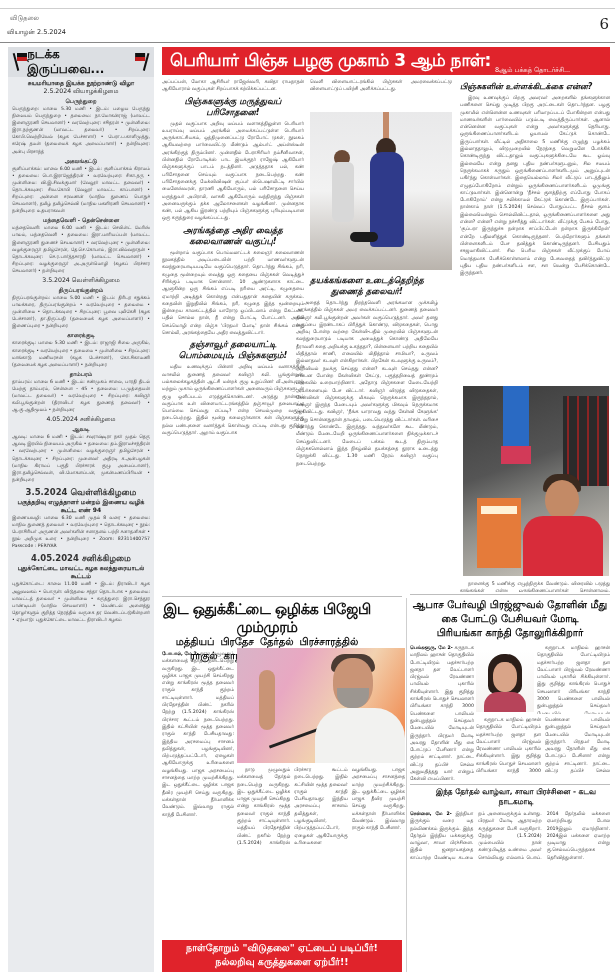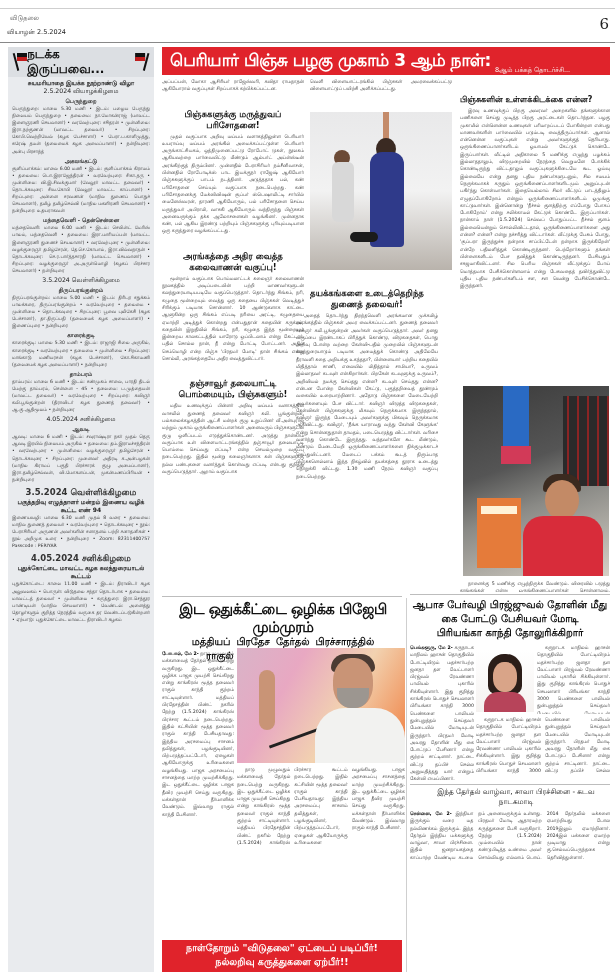--- a/index.html
+++ b/index.html
@@ -26,21 +26,21 @@
   .ev-date-big { text-align: center; font-size: 8.5px; font-weight: bold; line-height: 12px; margin-top: 3px; }
   .ev-p { margin-bottom: 2px; }
 
   
   .banner { position: absolute; left: 162px; top: 47px; width: 448px; height: 28px; background: #e0232b; color: #fff; display: flex; align-items: center; padding-left: 8px; }
   .banner .main { font-size: 17px; font-weight: bold; letter-spacing: -0.5px; }
   .banner .sub { font-size: 6.5px; margin-left: 4px; margin-top: 18px; }
 
   .col { position: absolute; font-size: 4.7px; line-height: 7.3px; text-align: justify; color: #333; overflow: hidden; }
   .col p { text-indent: 8px; margin-bottom: 1px; }
-  .sub-h { text-align: center; font-weight: bold; color: #111; font-size: 8.5px; line-height: 11px; margin: 16px 0 2px; }
+  .sub-h { text-align: center; font-weight: bold; color: #111; font-size: 8.5px; line-height: 11px; margin: 3px 0 2px; font-style: italic; }
   .photo { position: absolute; overflow: hidden; }
 
   
   .yoga { left: 310px; top: 112px; width: 142px; height: 158px; background: linear-gradient(180deg,#e9e9ea 0%,#f2f2f2 50%,#b9b3ac 100%); }
   .yoga .p1 { position: absolute; left: 60px; top: 40px; width: 34px; height: 95px; background: #2f3a8a; border-radius: 12px 12px 4px 4px; }
   .yoga .p1h { position: absolute; left: 66px; top: 26px; width: 20px; height: 22px; background: #3a2a22; border-radius: 50%; }
   .yoga .arm { position: absolute; left: 73px; top: 0; width: 6px; height: 34px; background: #c48b6a; }
   .yoga .p2 { position: absolute; left: 22px; top: 50px; width: 22px; height: 60px; background: #d8d8d8; border-radius: 6px; }
   .yoga .p2h { position: absolute; left: 24px; top: 38px; width: 16px; height: 16px; background: #6b4a36; border-radius: 50%; }
   .yoga .leg { position: absolute; left: 40px; top: 120px; width: 28px; height: 10px; background: #1b1b1b; border-radius: 5px; }
@@ -53,40 +53,40 @@
   .kid .shirt { position: absolute; left: 60px; top: 130px; width: 80px; height: 60px; background: #d82c3a; border-radius: 20px 20px 0 0; }
   .kid .face { position: absolute; left: 82px; top: 94px; width: 34px; height: 40px; background: #c38a66; border-radius: 50%; }
   .kid .hair { position: absolute; left: 80px; top: 88px; width: 38px; height: 18px; background: #3b2a1f; border-radius: 18px 18px 4px 4px; }
   .kid .book { position: absolute; left: 14px; top: 112px; width: 44px; height: 70px; background: #e57b3a; }
   .kid .book-label { position: absolute; left: 18px; top: 120px; width: 36px; height: 8px; background: #fff2d8; }
 
   .hr { position: absolute; border-top: 1px solid #bdbdbd; }
   .vr { position: absolute; border-left: 1px solid #cfcfcf; }
 
   
-  .h-rahul { position: absolute; left: 162px; top: 600px; width: 242px; text-align: center; color: #111; }
+  .h-rahul { position: absolute; left: 146px; top: 600px; width: 242px; text-align: center; color: #111; }
   .h-rahul .l1 { font-size: 14.5px; font-weight: bold; line-height: 18px; letter-spacing: -0.4px; }
   .h-rahul .l2 { font-size: 10px; font-weight: bold; line-height: 14px; font-family: Liberation Mono, monospace; }
   .rahul-photo { left: 237px; top: 648px; width: 168px; height: 115px; background: linear-gradient(120deg,#d9b4c8 0%,#e8a8c2 30%,#f2d2b0 60%,#f07a3a 100%); }
   .rahul-photo .shirt { position: absolute; left: 78px; top: 60px; width: 90px; height: 58px; background: #f2f2f0; border-radius: 30px 30px 0 0; }
   .rahul-photo .head { position: absolute; left: 96px; top: 10px; width: 40px; height: 50px; background: #c99476; border-radius: 45%; }
   .rahul-photo .hairr { position: absolute; left: 94px; top: 6px; width: 44px; height: 18px; background: #4b3b33; border-radius: 20px 20px 6px 6px; }
   .rahul-photo .beard { position: absolute; left: 100px; top: 40px; width: 32px; height: 20px; background: #9c9690; border-radius: 0 0 14px 14px; }
   .rahul-photo .hand { position: absolute; left: 22px; top: 22px; width: 16px; height: 60px; background: #c99476; border-radius: 8px; }
   .rahul-photo .mic { position: absolute; left: 30px; top: 84px; width: 80px; height: 3px; background: #222; transform: rotate(-20deg); }
 
   .h-modi { position: absolute; left: 410px; top: 598px; width: 200px; text-align: center; color: #111; }
   .h-modi .l1 { font-size: 10px; font-weight: bold; line-height: 14px; }
   .priyanka-photo { left: 476px; top: 650px; width: 58px; height: 62px; background: linear-gradient(180deg,#fff 0%,#f5f2f0 100%); }
   .priyanka-photo .hair { position: absolute; left: 12px; top: 4px; width: 34px; height: 40px; background: #2b1d18; border-radius: 16px 16px 8px 8px; }
   .priyanka-photo .face { position: absolute; left: 17px; top: 12px; width: 24px; height: 30px; background: #d9a488; border-radius: 45%; }
   .priyanka-photo .saree { position: absolute; left: 8px; top: 42px; width: 42px; height: 20px; background: #b7445a; border-radius: 14px 14px 0 0; }
 
   .h-selva { position: absolute; left: 410px; top: 787px; width: 200px; text-align: center; color: #111; }
-  .h-selva .l1 { font-size: 7.3px; font-weight: normal; line-height: 10px; margin-left: 12px; }
+  .h-selva .l1 { font-size: 7.3px; font-weight: bold; line-height: 10px; margin-left: 12px; }
 
   .promo { position: absolute; left: 162px; top: 940px; width: 240px; height: 32px; background: #e0232b; color: #fff; text-align: center; }
   .promo .l1 { font-size: 9.5px; font-weight: bold; line-height: 15px; }
   .promo .l2 { font-size: 9.5px; font-weight: bold; line-height: 14px; }
   .byline { font-weight: bold; color: #000; }
 </style>
 </head>
 <body>
 
 <div class="masthead">

